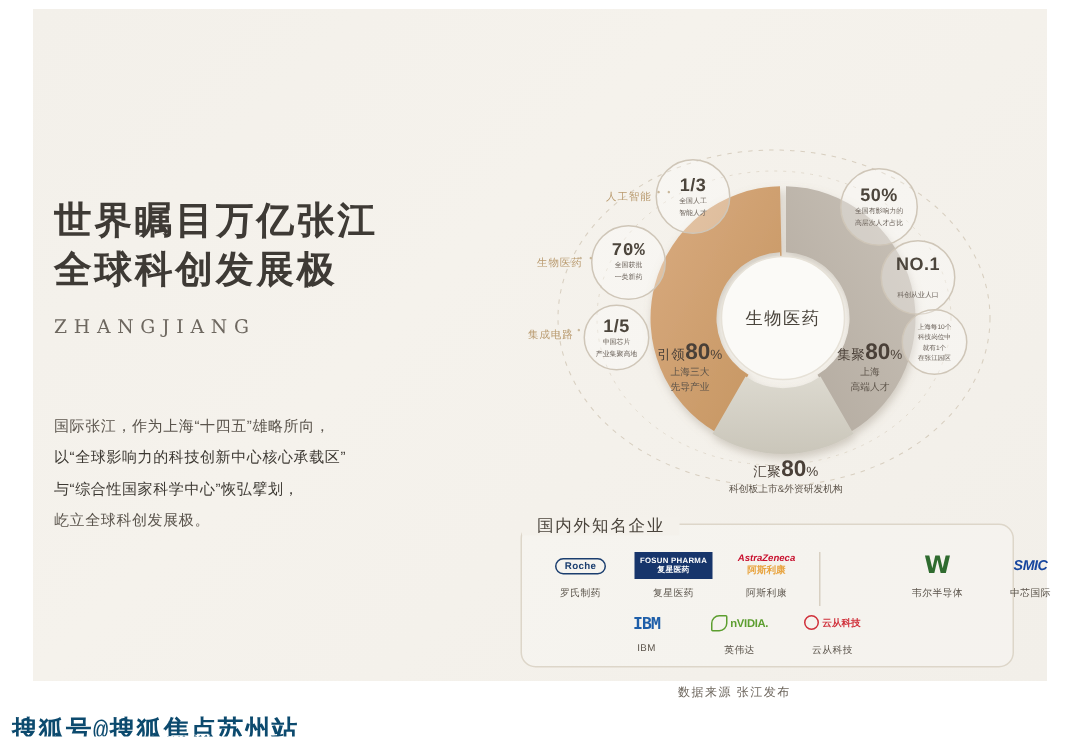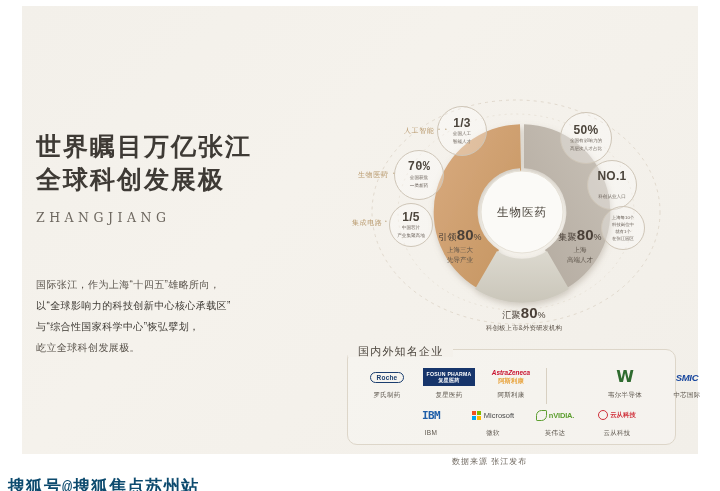--- a/index.html
+++ b/index.html
@@ -307,34 +307,20 @@
 
     <div class="co-row co-row2">
       <div class="co-item">
         <div class="logo-box">
             <span class="lg-ibm">IBM</span>
           </div>
         <div class="co-name">IBM</div>
       </div>
       <div class="co-item">
         <div class="logo-box">
-          <span class="lg-ms">
-            <span class="ms-sq">
-              <i style="background:#f25022"></i>
-                <i style="background:#7fba00"></i>
-                <i style="background:#00a4ef"></i>
-                <i style="background:#ffb900"></i>
-            </span>
-            <span>Microsoft</span>
-          </span>
-        </div>
-        <div class="co-name">微软</div>
-      </div>
-      <div class="co-item">
-        <div class="logo-box">
           <span class="lg-nv">
               <span class="nv-eye"></span>
               <span>nVIDIA.</span>
             </span>
         </div>
         <div class="co-name">英伟达</div>
       </div>
       <div class="co-item">
         <div class="logo-box">
           <span class="lg-cy">

